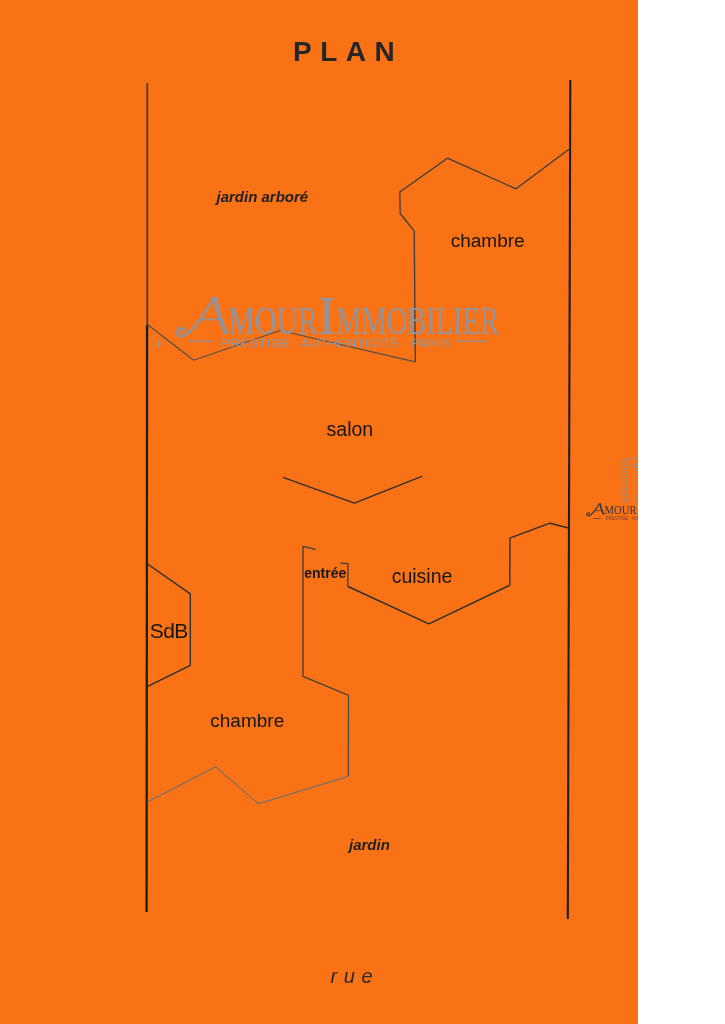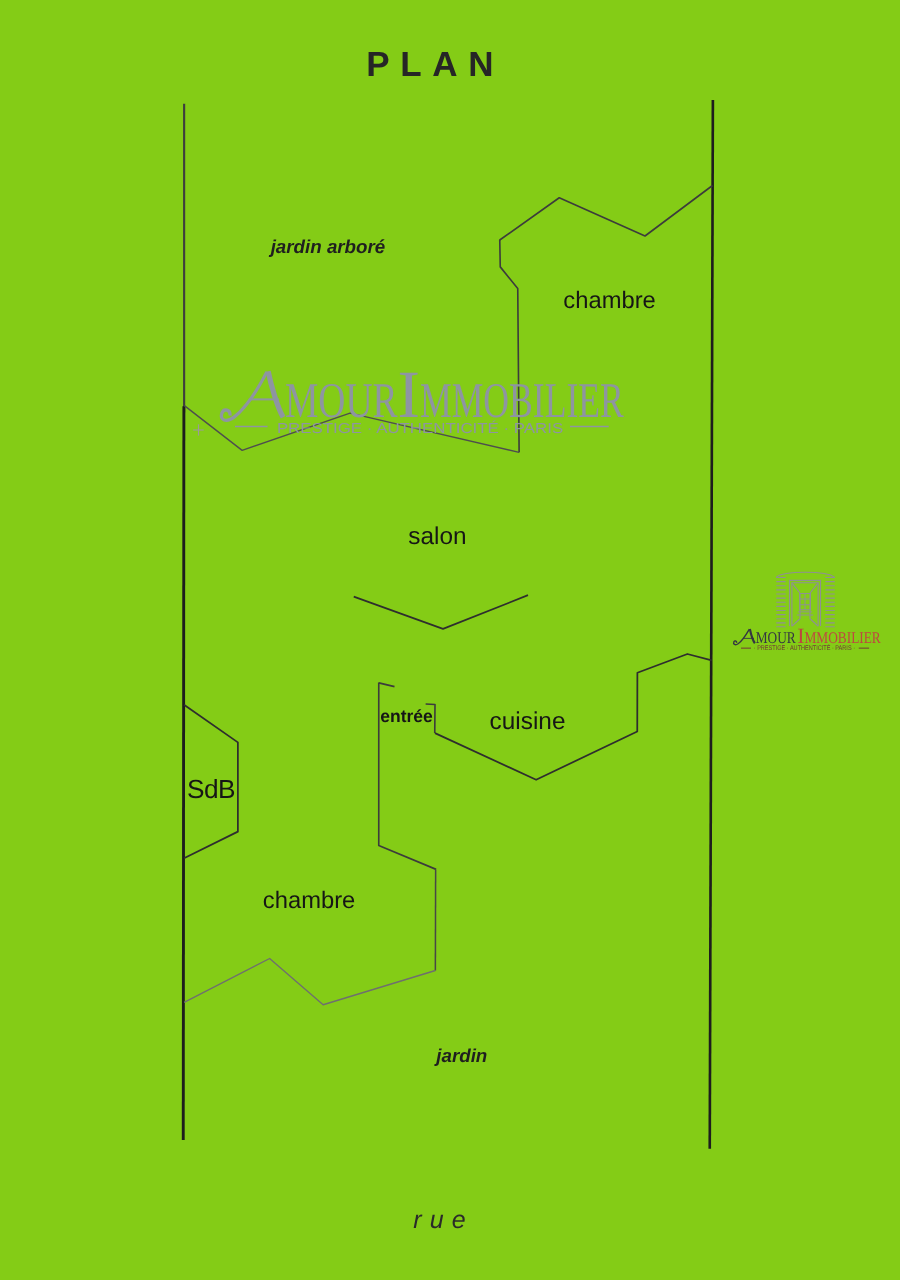--- a/index.html
+++ b/index.html
@@ -1,16 +1,16 @@
 <!DOCTYPE html>
 <html><head>
 <meta charset="utf-8">
 <style>
   html,body{margin:0;padding:0;background:#ffffff;}
-  #page{position:relative;width:720px;height:1024px;background:#84cc16;overflow:hidden;
+  #page{position:relative;width:638px;height:1024px;background:#f97316;overflow:hidden;
         font-family:"Liberation Sans", sans-serif;}
   svg{position:absolute;left:0;top:0;}
 </style>
 </head>
 <body>
 <div id="page">
 <svg width="725" height="1024" viewBox="0 0 725 1024">
 
   <text x="293" y="61" font-family="Liberation Sans, sans-serif" font-size="28" font-weight="bold" letter-spacing="8.5" fill="#262626">PLAN</text>
 

